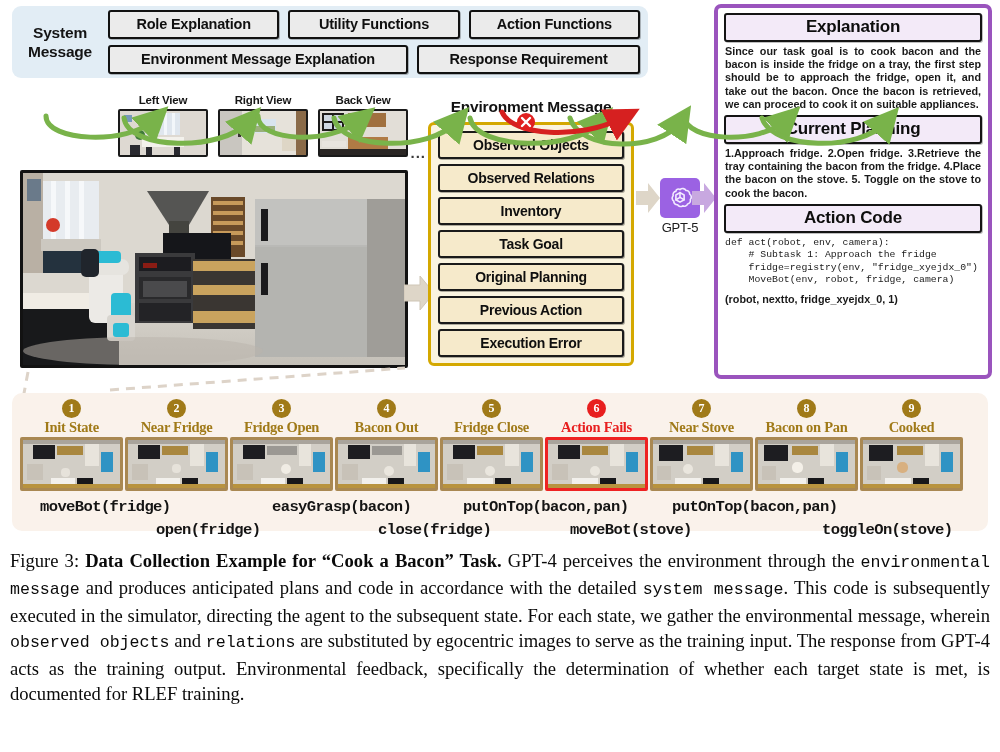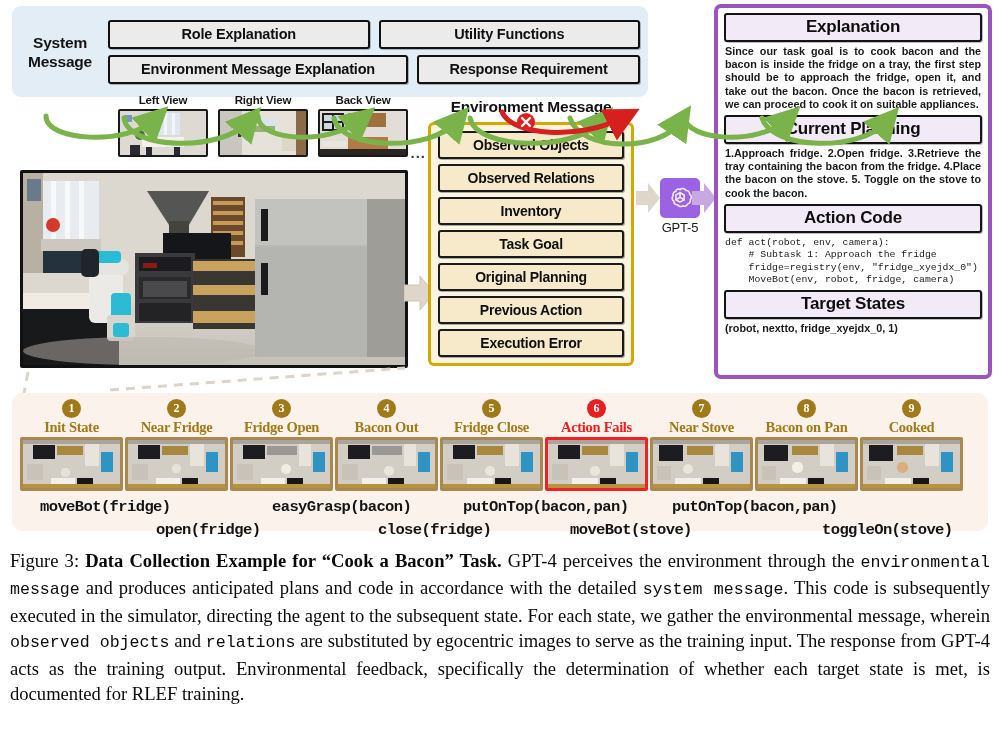--- a/index.html
+++ b/index.html
@@ -7,21 +7,21 @@
   body {
     width: 1000px; height: 752px;
     background: #ffffff;
     font-family: "Liberation Sans", sans-serif;
     position: relative;
     overflow: hidden;
   }
 
   
   #sysmsg {
-    position: absolute; left: 12px; top: 6px; width: 636px; height: 91px;
+    position: absolute; left: 12px; top: 6px; width: 636px; height: 72px;
     background: #e2edf5; border-radius: 9px;
     display: flex; align-items: center;
   }
   #sysmsg-label {
     width: 96px; text-align: center;
     font-weight: bold; font-size: 15.5px; line-height: 19px;
     color: #141414; letter-spacing: -0.2px;
     flex: 0 0 96px;
   }
   #sysmsg-rows { flex: 1; display: flex; flex-direction: column; gap: 6px; padding-right: 8px; }
@@ -166,20 +166,21 @@
 
 <div id="sysmsg">
   <div id="sysmsg-label">
     <div>System</div>
     <div>Message</div>
   </div>
   <div id="sysmsg-rows">
     <div class="sys-row row1">
       <div class="sys-box">Role Explanation</div>
       <div class="sys-box">Utility Functions</div>
+      <div class="sys-box">Action Functions</div>
     </div>
     <div class="sys-row row2">
       <div class="sys-box sb-env">Environment Message Explanation</div>
       <div class="sys-box sb-resp">Response Requirement</div>
     </div>
   </div>
 </div>
 
 <div id="views">
   <div class="view-col" style="left:100px">
@@ -347,21 +348,20 @@
 <div id="outpanel">
   <div class="out-head">Explanation</div>
   <div class="out-body">Since our task goal is to cook bacon and the bacon is inside the fridge on a tray, the first step should be to approach the fridge, open it, and take out the bacon. Once the bacon is retrieved, we can proceed to cook it on suitable appliances.</div>
   <div class="out-head">Current Planning</div>
   <div class="out-body">1.Approach fridge. 2.Open fridge. 3.Retrieve the tray containing the bacon from the fridge. 4.Place the bacon on the stove. 5. Toggle on the stove to cook the bacon.</div>
   <div class="out-head">Action Code</div>
   <div class="out-code">def act(robot, env, camera):
     # Subtask 1: Approach the fridge
     fridge=registry(env, "fridge_xyejdx_0")
     MoveBot(env, robot, fridge, camera)</div>
-  <div class="out-head">Target States</div>
   <div class="out-target">(robot, nextto, fridge_xyejdx_0, 1)</div>
 </div>
 
 <svg id="dashes">
   <line x1="28" y1="12" x2="22" y2="44" stroke="#ddd3c8" stroke-width="3" stroke-dasharray="9 7"></line>
   <line x1="110" y1="30" x2="405" y2="8" stroke="#ddd3c8" stroke-width="3" stroke-dasharray="9 7"></line>
 </svg>
 
 <div id="timeline"></div>
 

